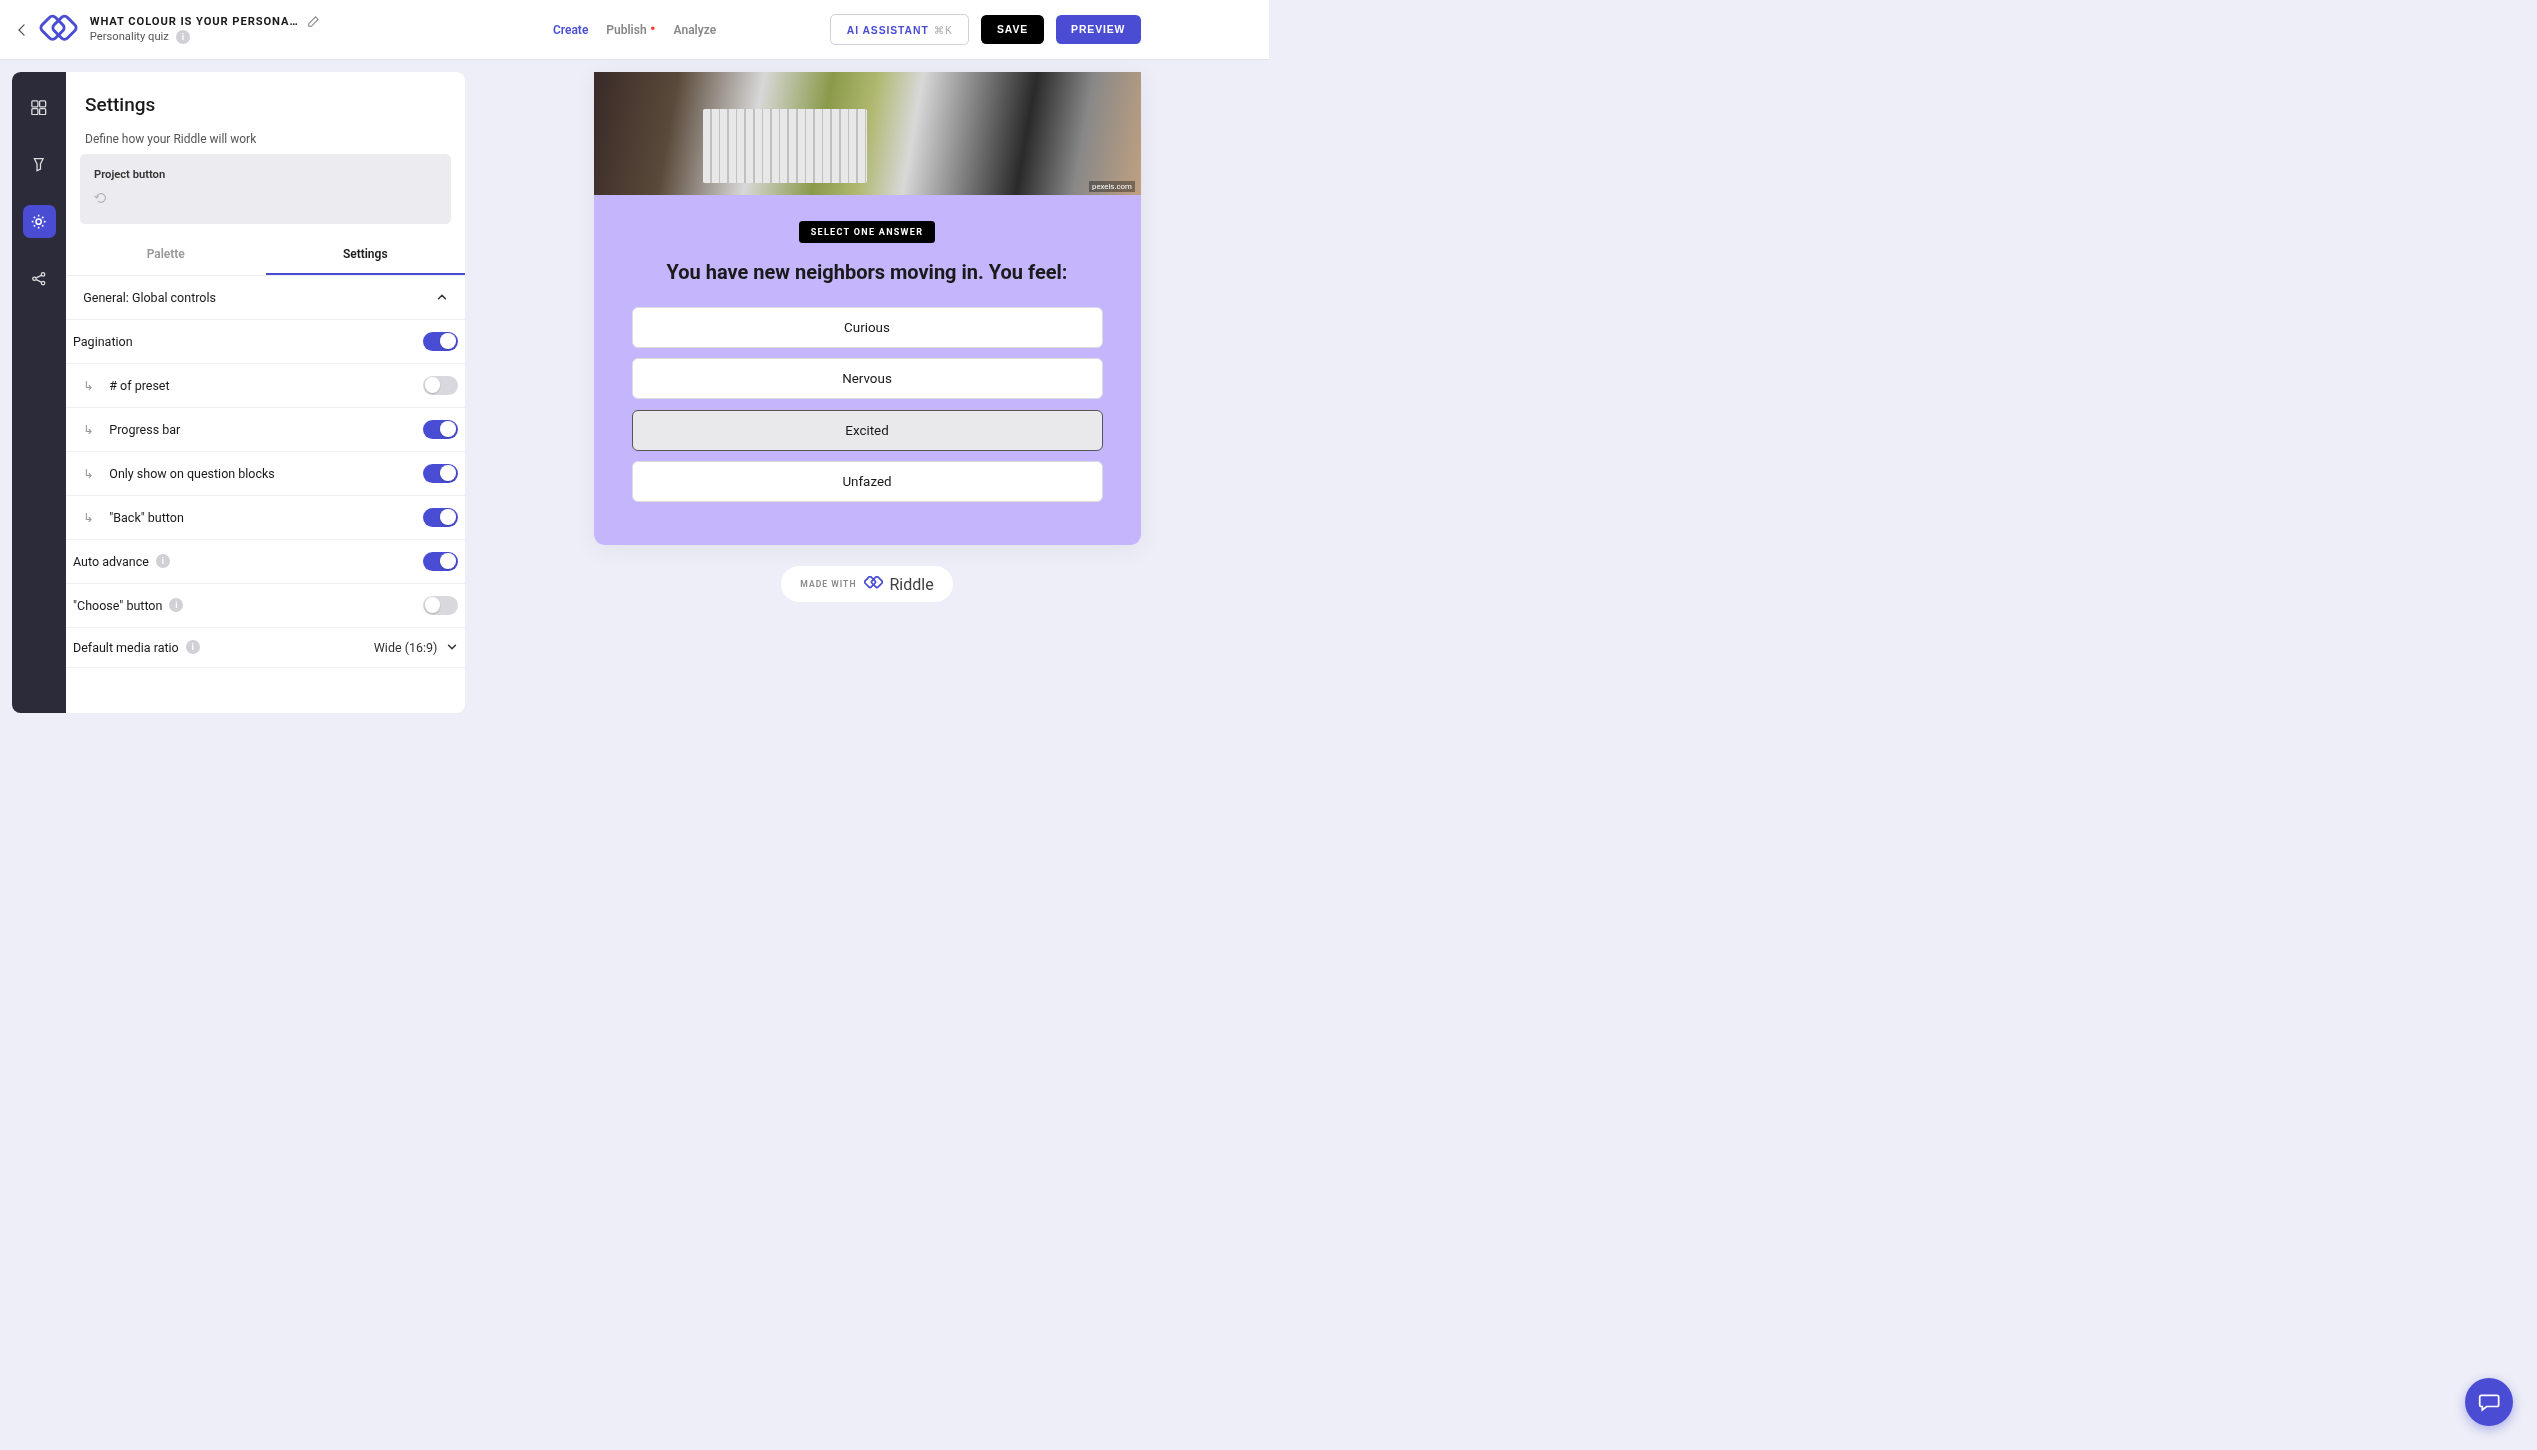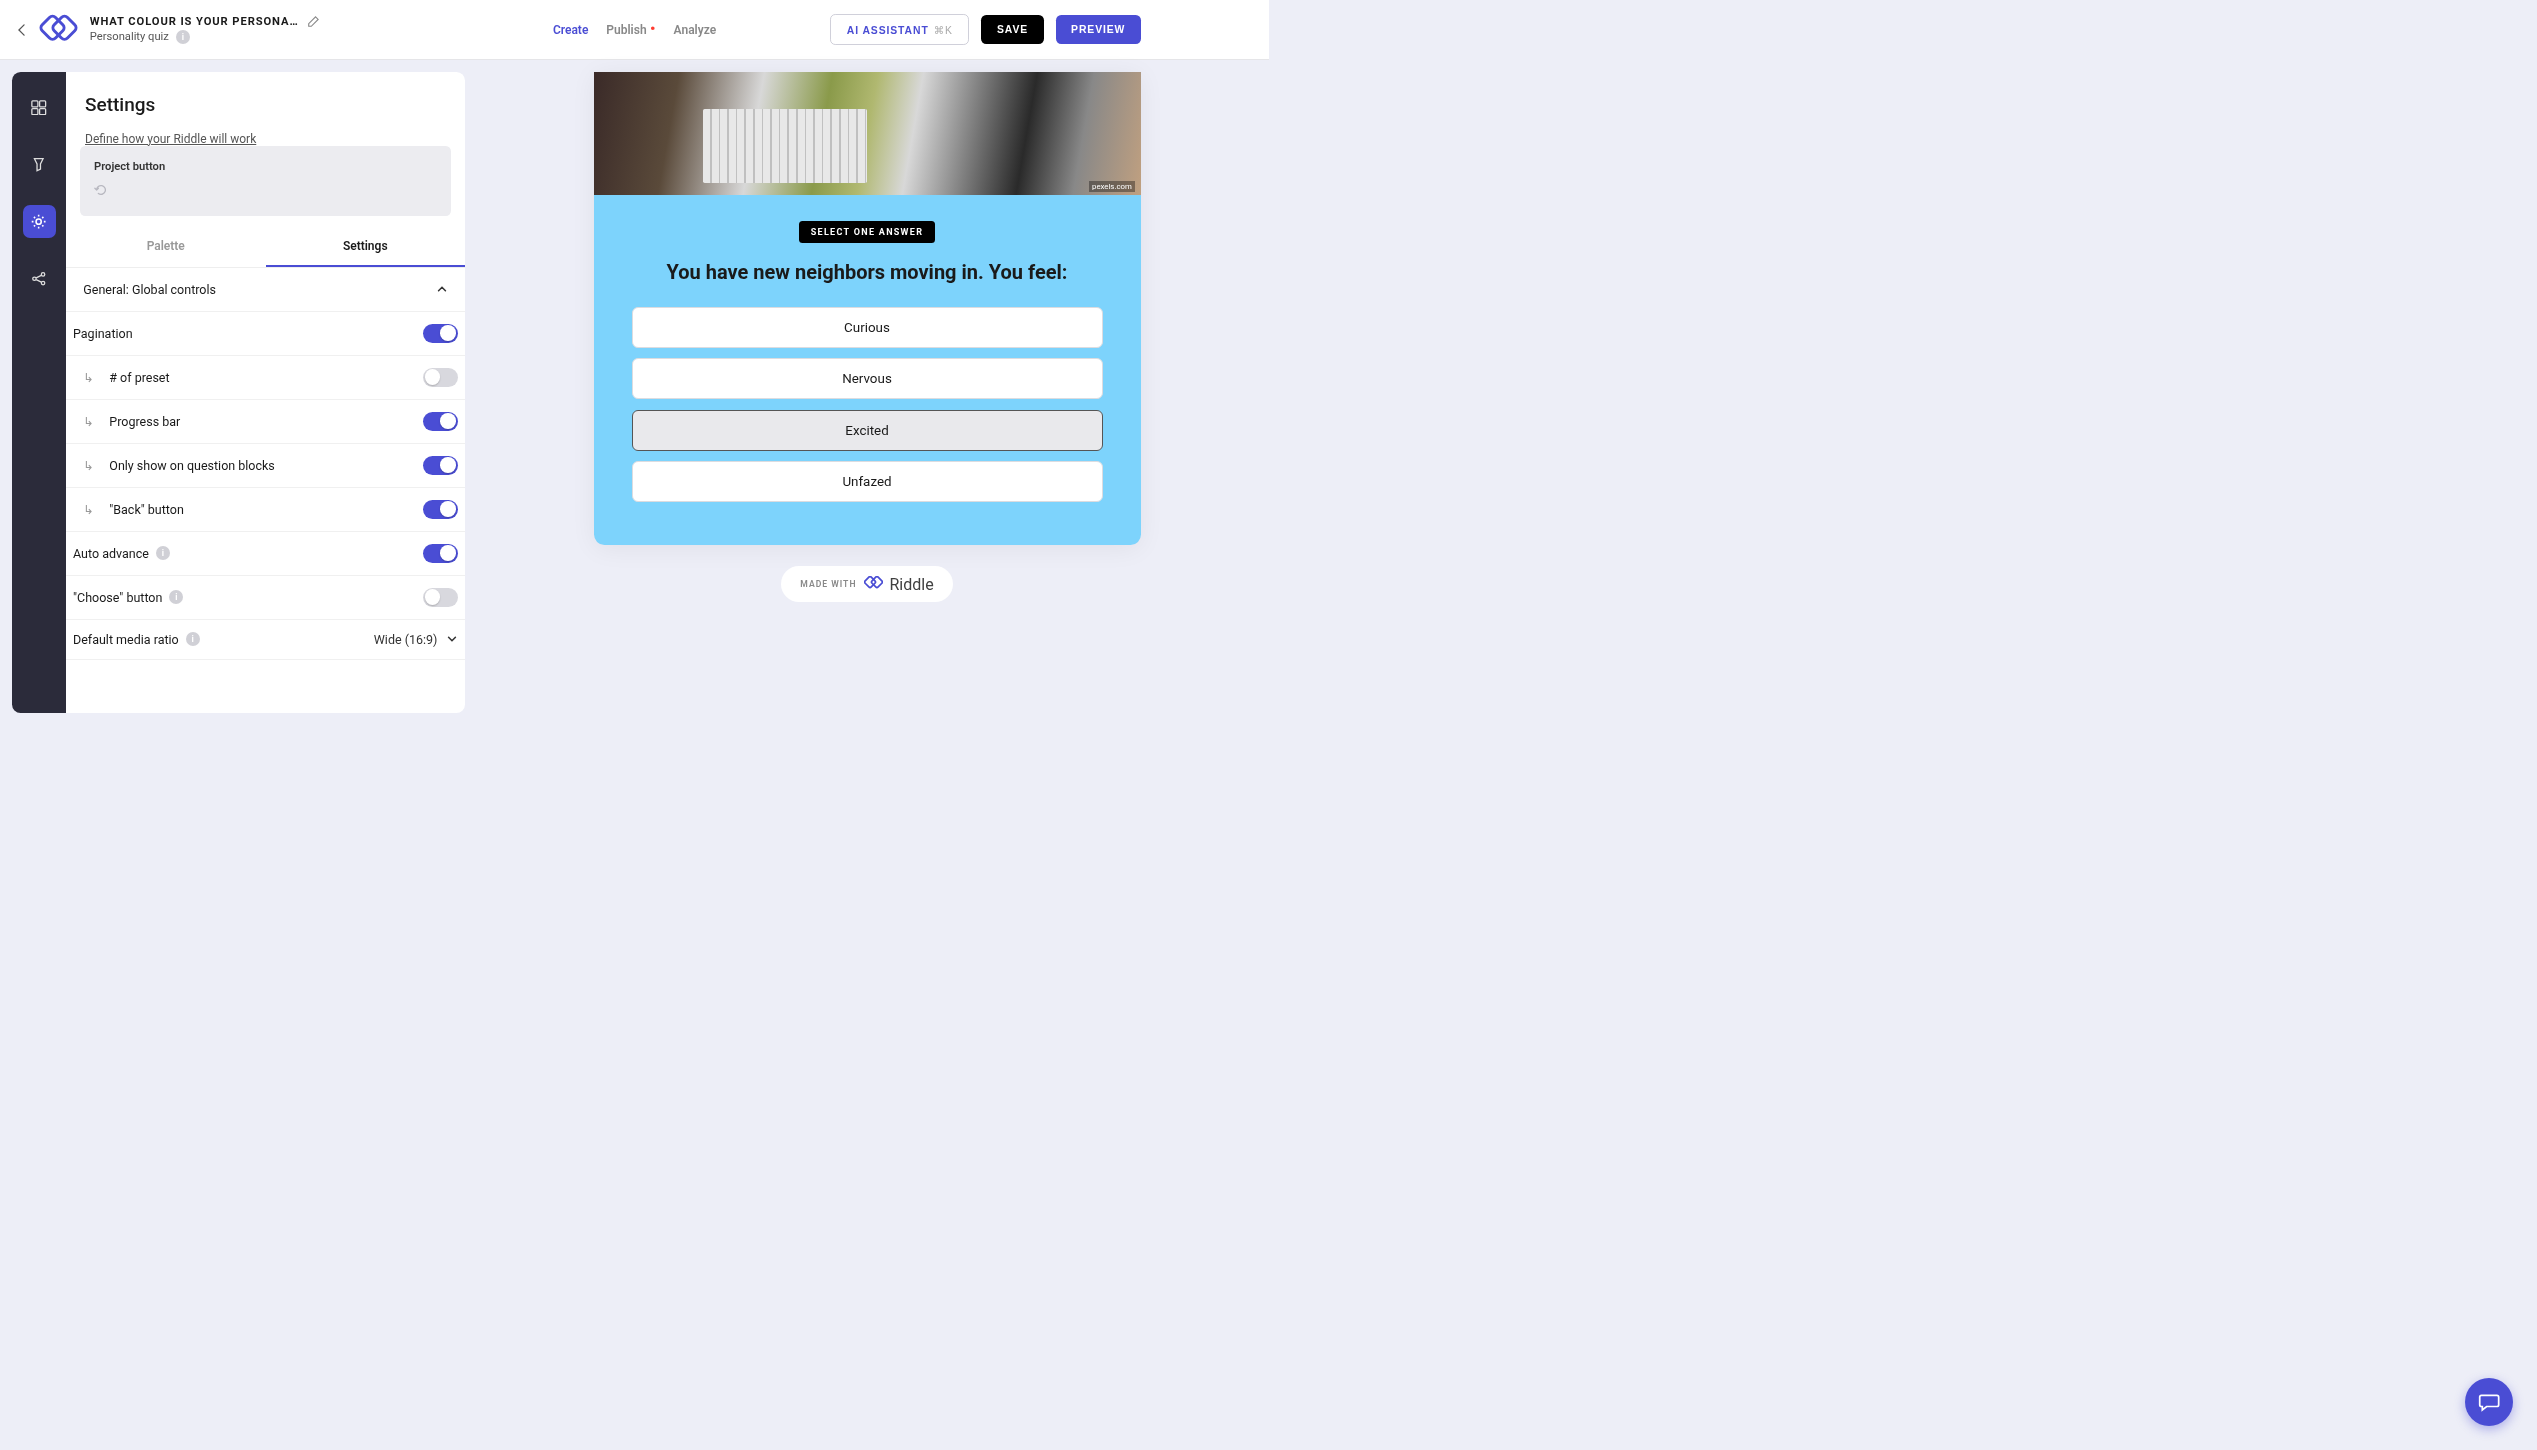--- a/index.html
+++ b/index.html
@@ -53,21 +53,21 @@
 .rail-item { width:33px; height:33px; display:flex; align-items:center; justify-content:center;
   border-radius:7px; cursor:pointer; color:#ddd; }
 .rail-item.active { background:#4a4dd4; color:#fff; }
 
 .sidebar-panel {
   width: 399px; background:#fff; border-radius:0 8.6px 8.6px 0;
   display:flex; flex-direction:column; overflow:hidden; position:relative;
 }
 .panel-header { padding: 21px 19px 8.6px; }
 .panel-title { font-size: 19px; font-weight: 500; }
-.panel-desc { padding: 7px 19px 0; color:#555; font-size:12px;text-decoration:underline; }
+.panel-desc { padding: 7px 19px 8px; color:#555; font-size:12px; }
 .preset-box { margin: 0 14px 8.6px; background:#ececf0; border-radius:5.2px; padding:14px 14px 19px; }
 .preset-label { font-size:11.2px; font-weight:600; color:#333; margin-bottom:10.4px;}
 .preset-reset { color:#b8b8c0; }
 
 .panel-tabs { display:flex; border-bottom:0.9px solid #eee; }
 .panel-tab { flex:1; text-align:center; padding:14px 0 12px; font-weight:600; color:#999; cursor:pointer; font-size:12px;}
 .panel-tab.active { color:#1a1a1a; border-bottom:2.6px solid #4a4dd4; }
 
 .panel-scroll { flex:1; overflow-y:auto; position:relative; }
 .panel-scroll::-webkit-scrollbar { width:5.2px; }
@@ -93,21 +93,21 @@
   position:absolute; width:15.5px; height:15.5px; background:#fff; border-radius:50%;
   top:1.7px; left:1.7px; transition:left .15s; box-shadow:0 0.9px 1.7px rgba(0,0,0,.2);
 }
 .toggle.on { background:#4a4dd4; }
 .toggle.on .knob { left:17.3px; }
 
 .select-row { display:flex; align-items:center; gap:8.6px; color:#333; cursor:pointer; }
 
 .preview-area { flex:1; display:flex; flex-direction:column; align-items:center; padding: 0 35px; }
 .preview-card {
-  width:547px; background:#7dd3fc; border-radius:0 0 10.4px 10.4px; overflow:hidden;
+  width:547px; background:#c4b5fd; border-radius:0 0 10.4px 10.4px; overflow:hidden;
   box-shadow:0 3.5px 26px rgba(0,0,0,.06);
 }
 .preview-img {
   height:123px; width:100%; position:relative; overflow:hidden;
   background: linear-gradient(100deg, #3a2a28 0%, #5a4a3a 15%, #d8d8d8 30%, #8a9a4a 42%, #b0b870 50%, #d8d8d8 58%, #2a2a2a 78%, #888 88%, #c0a080 100%);
 }
 .preview-img::before {
   content:""; position:absolute; left:20%; top:30%; width:30%; height:60%;
   background: repeating-linear-gradient(90deg, #e8e8e8 0 7px, #c0c0c0 7px 8.6px);
   border-radius:1.7px;

